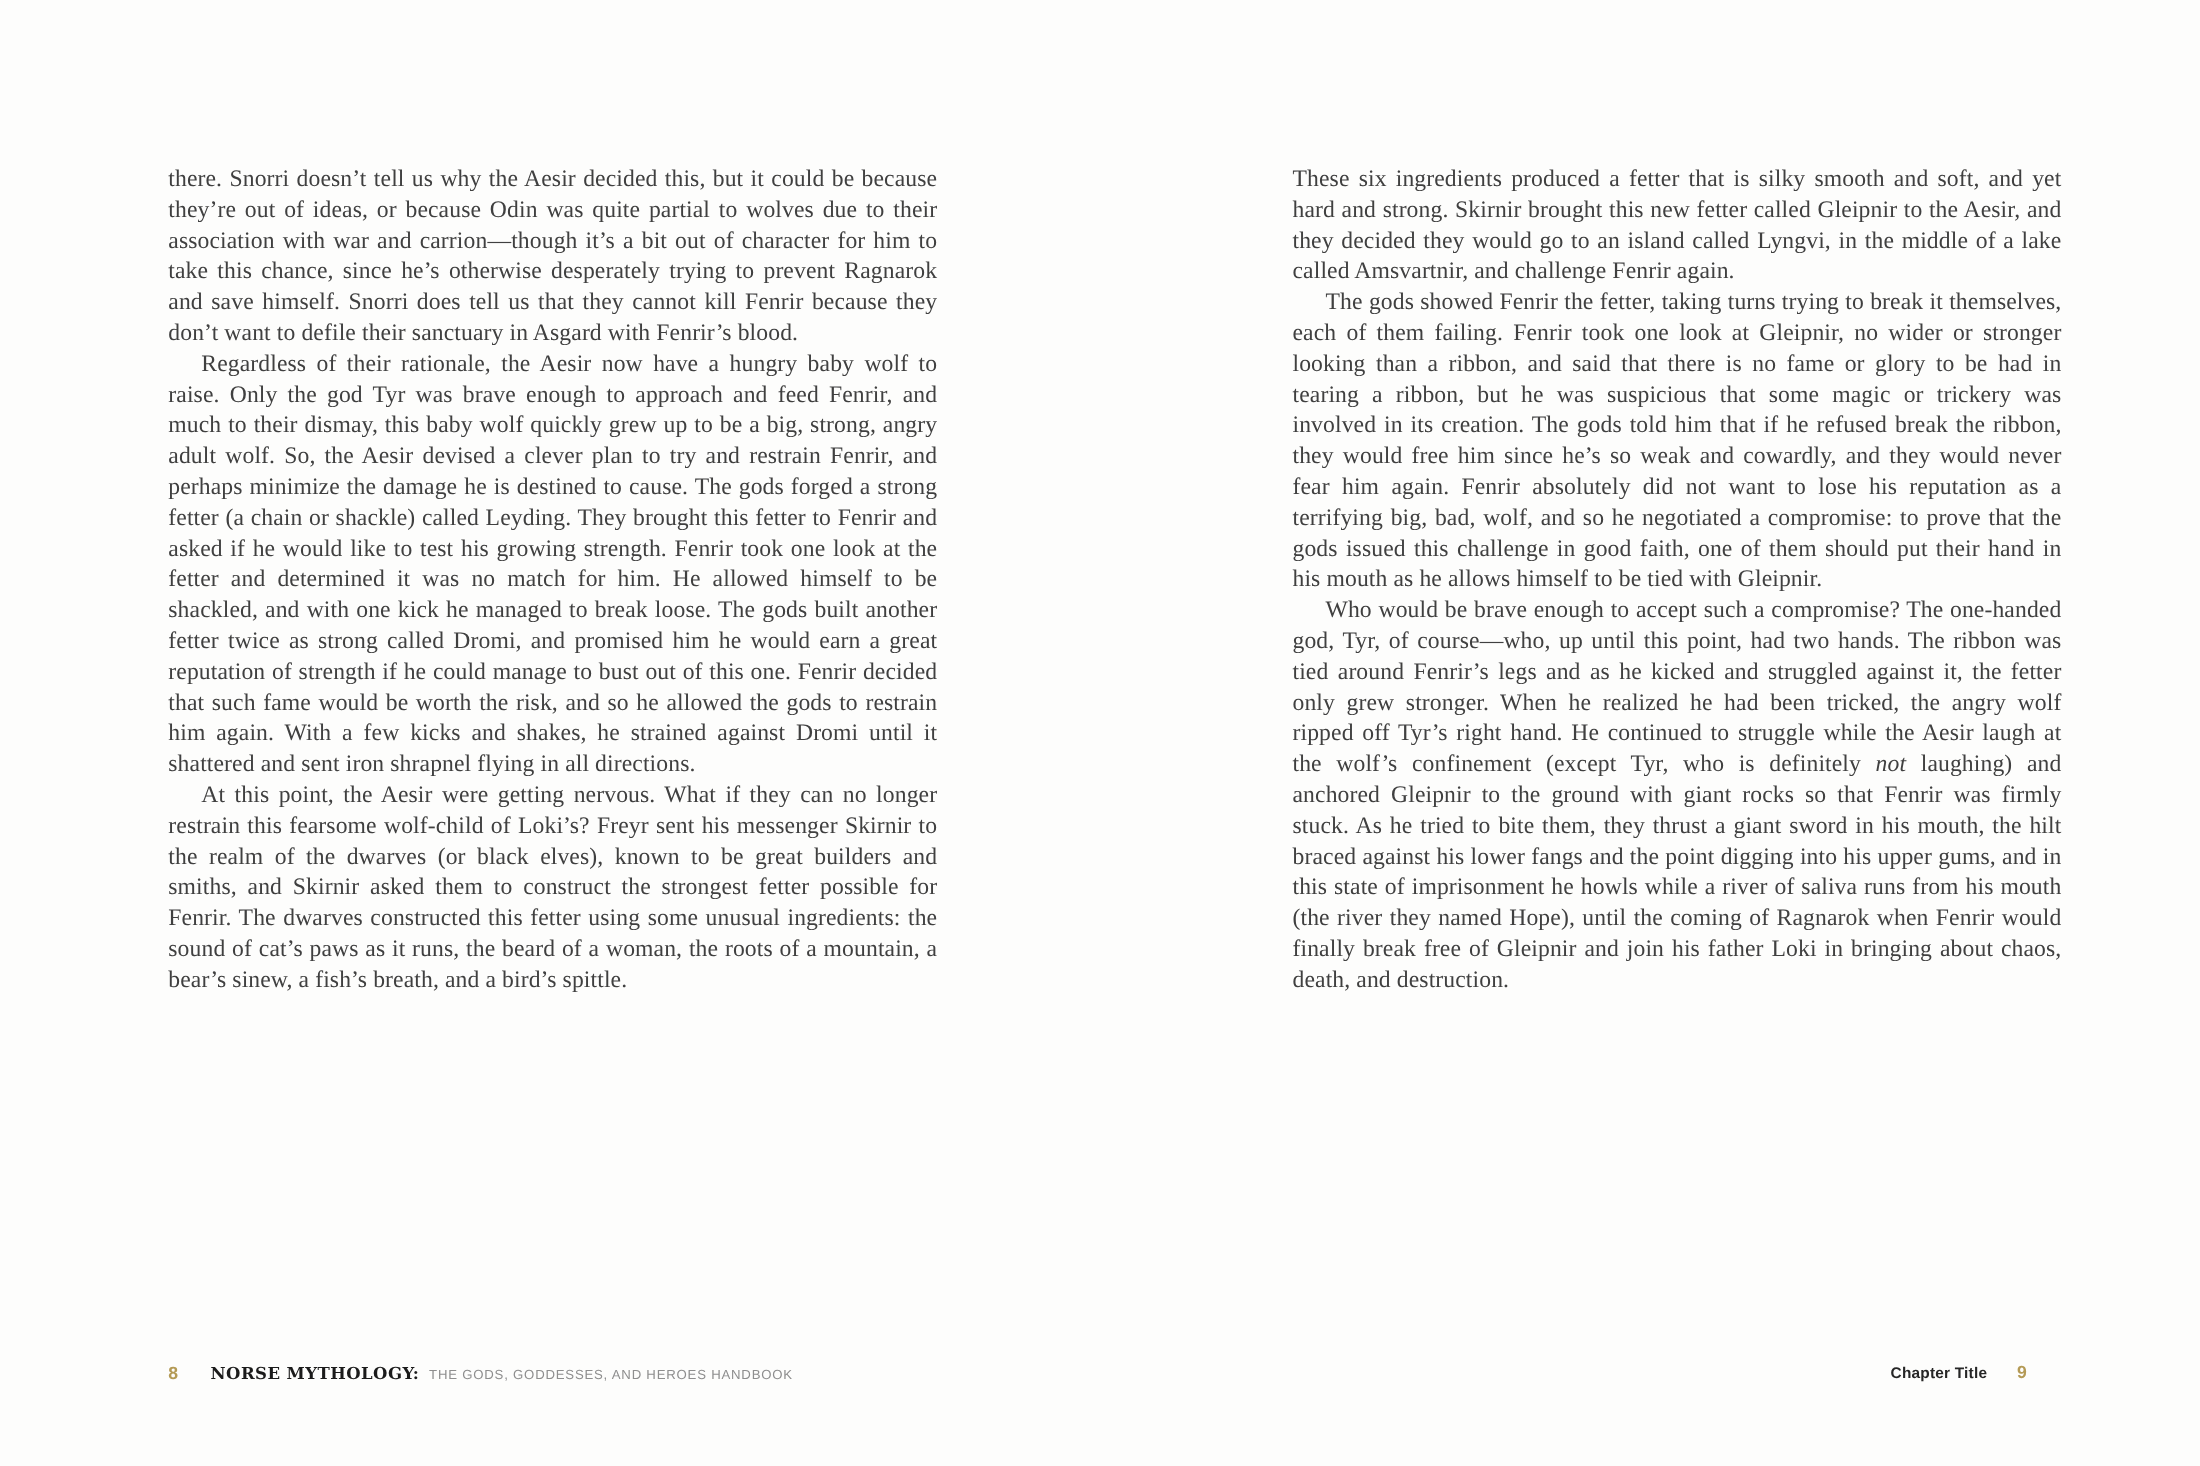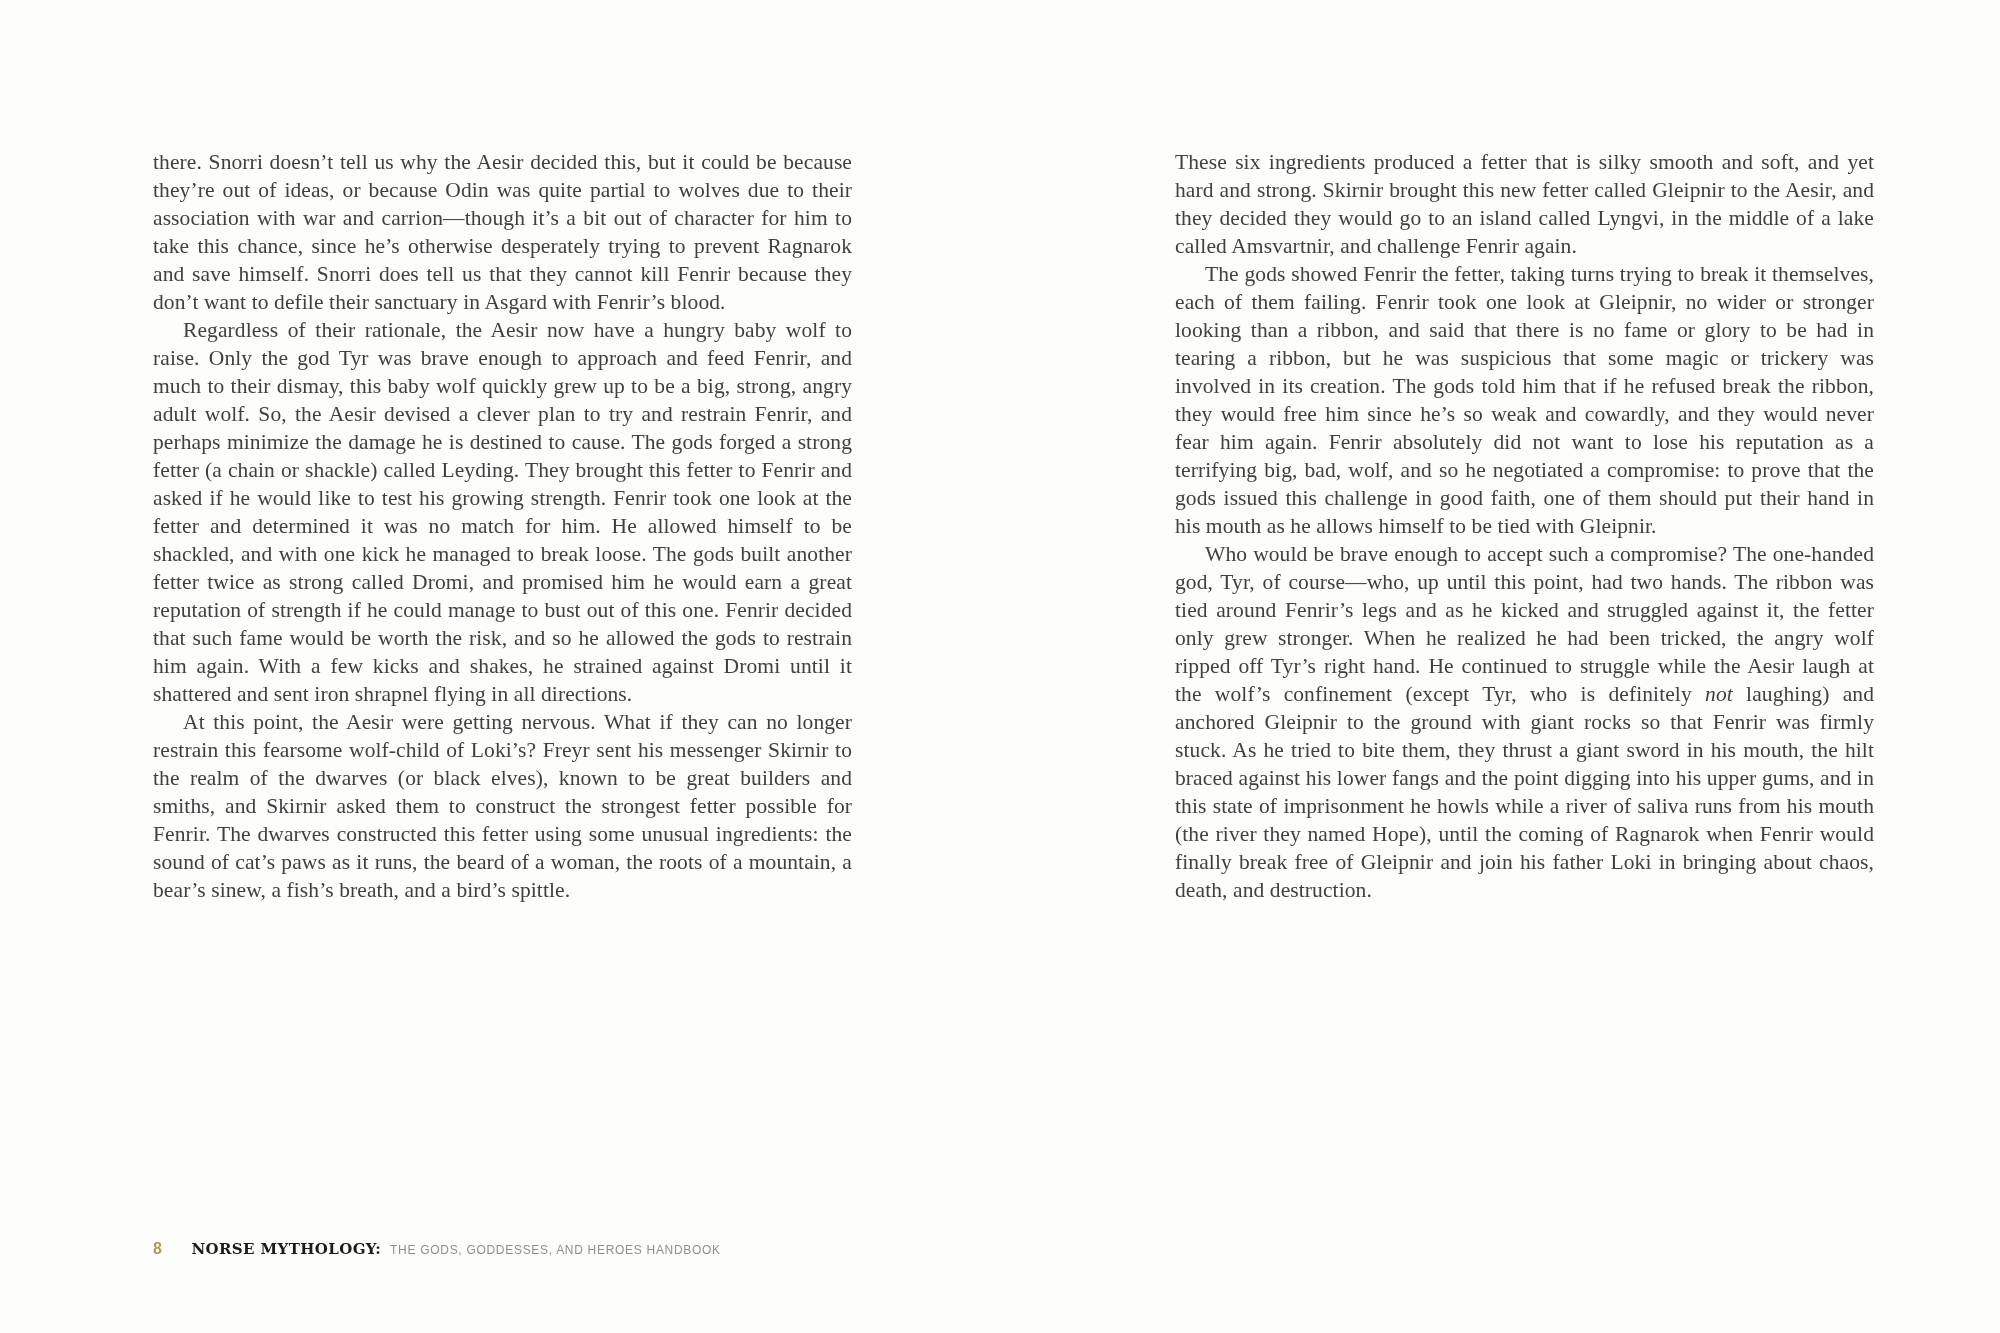--- a/index.html
+++ b/index.html
@@ -112,13 +112,17 @@
 </section>
 
 <section class="page page-right">
   <div class="body-text">
     <p>These six ingredients produced a fetter that is silky smooth and soft, and yet hard and strong. Skirnir brought this new fetter called Gleipnir to the Aesir, and they decided they would go to an island called Lyngvi, in the middle of a lake called Amsvartnir, and challenge Fenrir again.</p>
     <p class="indent">The gods showed Fenrir the fetter, taking turns trying to break it themselves, each of them failing. Fenrir took one look at Gleipnir, no wider or stronger looking than a ribbon, and said that there is no fame or glory to be had in tearing a ribbon, but he was suspicious that some magic or trickery was involved in its creation. The gods told him that if he refused break the ribbon, they would free him since he’s so weak and cowardly, and they would never fear him again. Fenrir absolutely did not want to lose his reputation as a terrifying big, bad, wolf, and so he negotiated a compromise: to prove that the gods issued this challenge in good faith, one of them should put their hand in his mouth as he allows himself to be tied with Gleipnir.</p>
     <p class="indent">
       <span>Who would be brave enough to accept such a compromise? The one-handed god, Tyr, of course—who, up until this point, had two hands. The ribbon was tied around Fenrir’s legs and as he kicked and struggled against it, the fetter only grew stronger. When he realized he had been tricked, the angry wolf ripped off Tyr’s right hand. He continued to struggle while the Aesir laugh at the wolf’s confinement (except Tyr, who is definitely </span><span class="italic">not</span><span> laughing) and anchored Gleipnir to the ground with giant rocks so that Fenrir was firmly stuck. As he tried to bite them, they thrust a giant sword in his mouth, the hilt braced against his lower fangs and the point digging into his upper gums, and in this state of imprisonment he howls while a river of saliva runs from his mouth (the river they named Hope), until the coming of Ragnarok when Fenrir would finally break free of Gleipnir and join his father Loki in bringing about chaos, death, and destruction.</span>
     </p>
   </div>
+  <footer class="footer footer-right">
+    <span class="chaptertitle">Chapter Title</span>
+    <span class="pagenum">9</span>
+  </footer>
 </section>
 
 </body></html>

